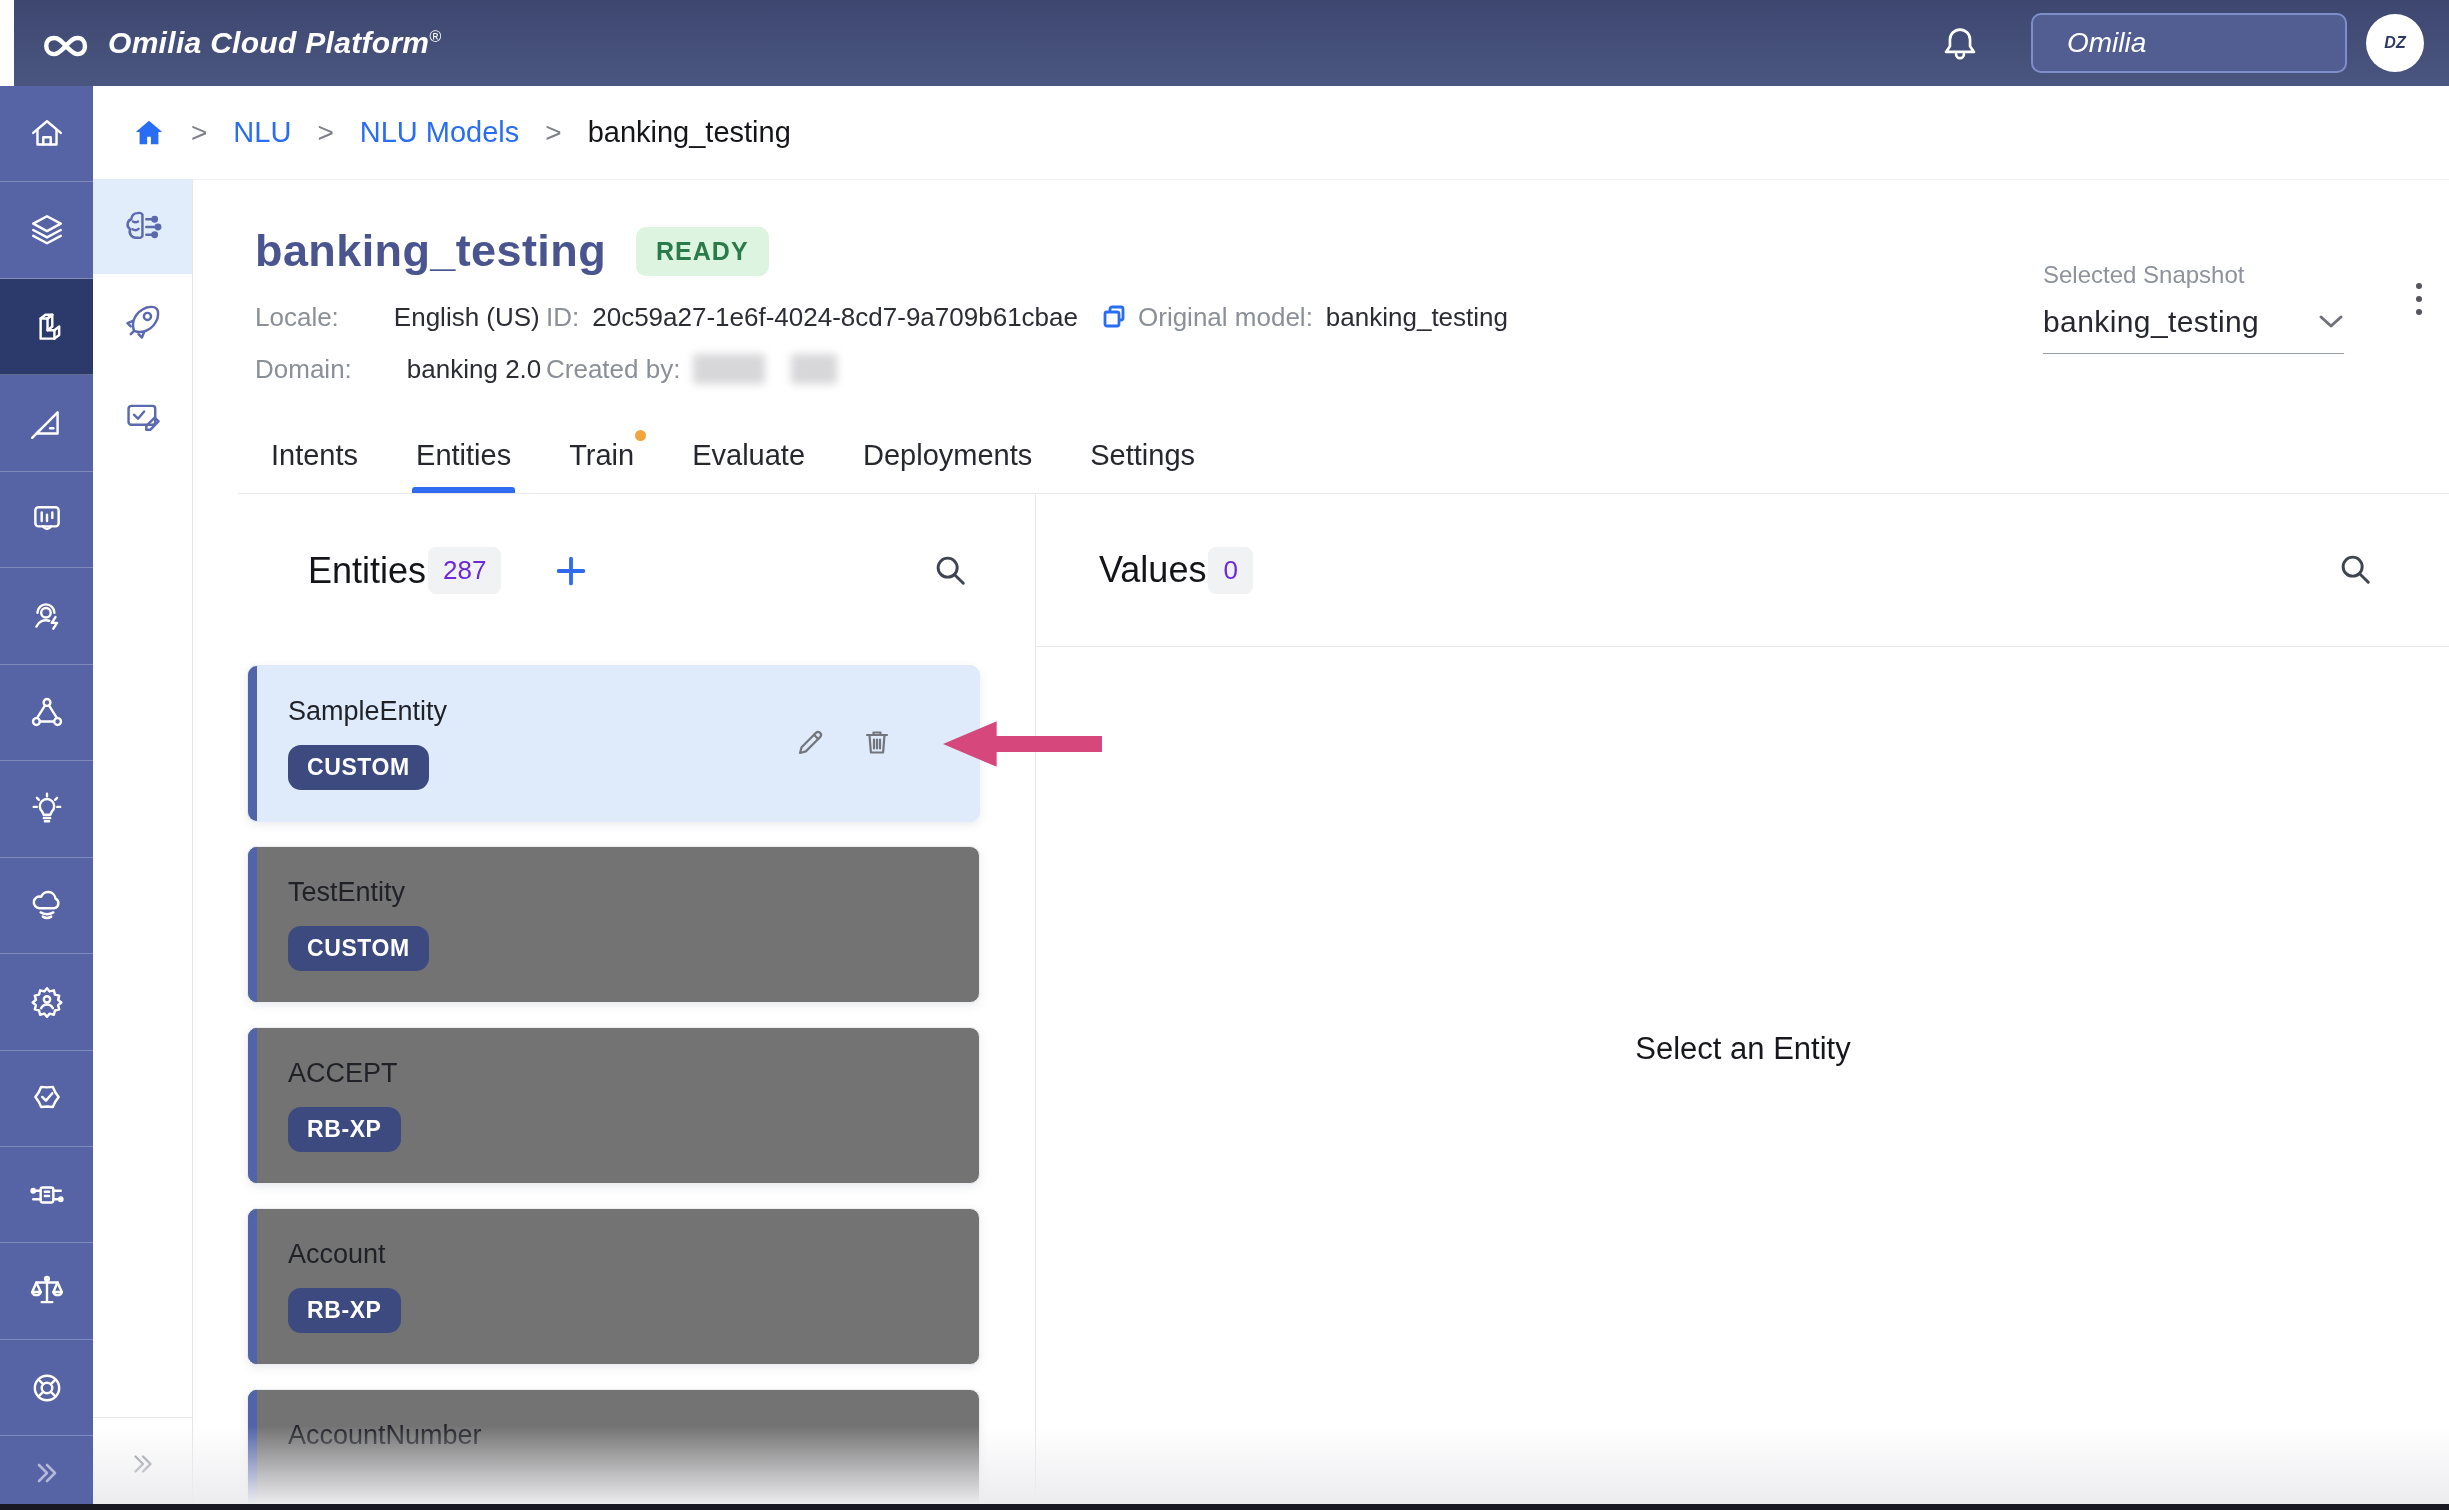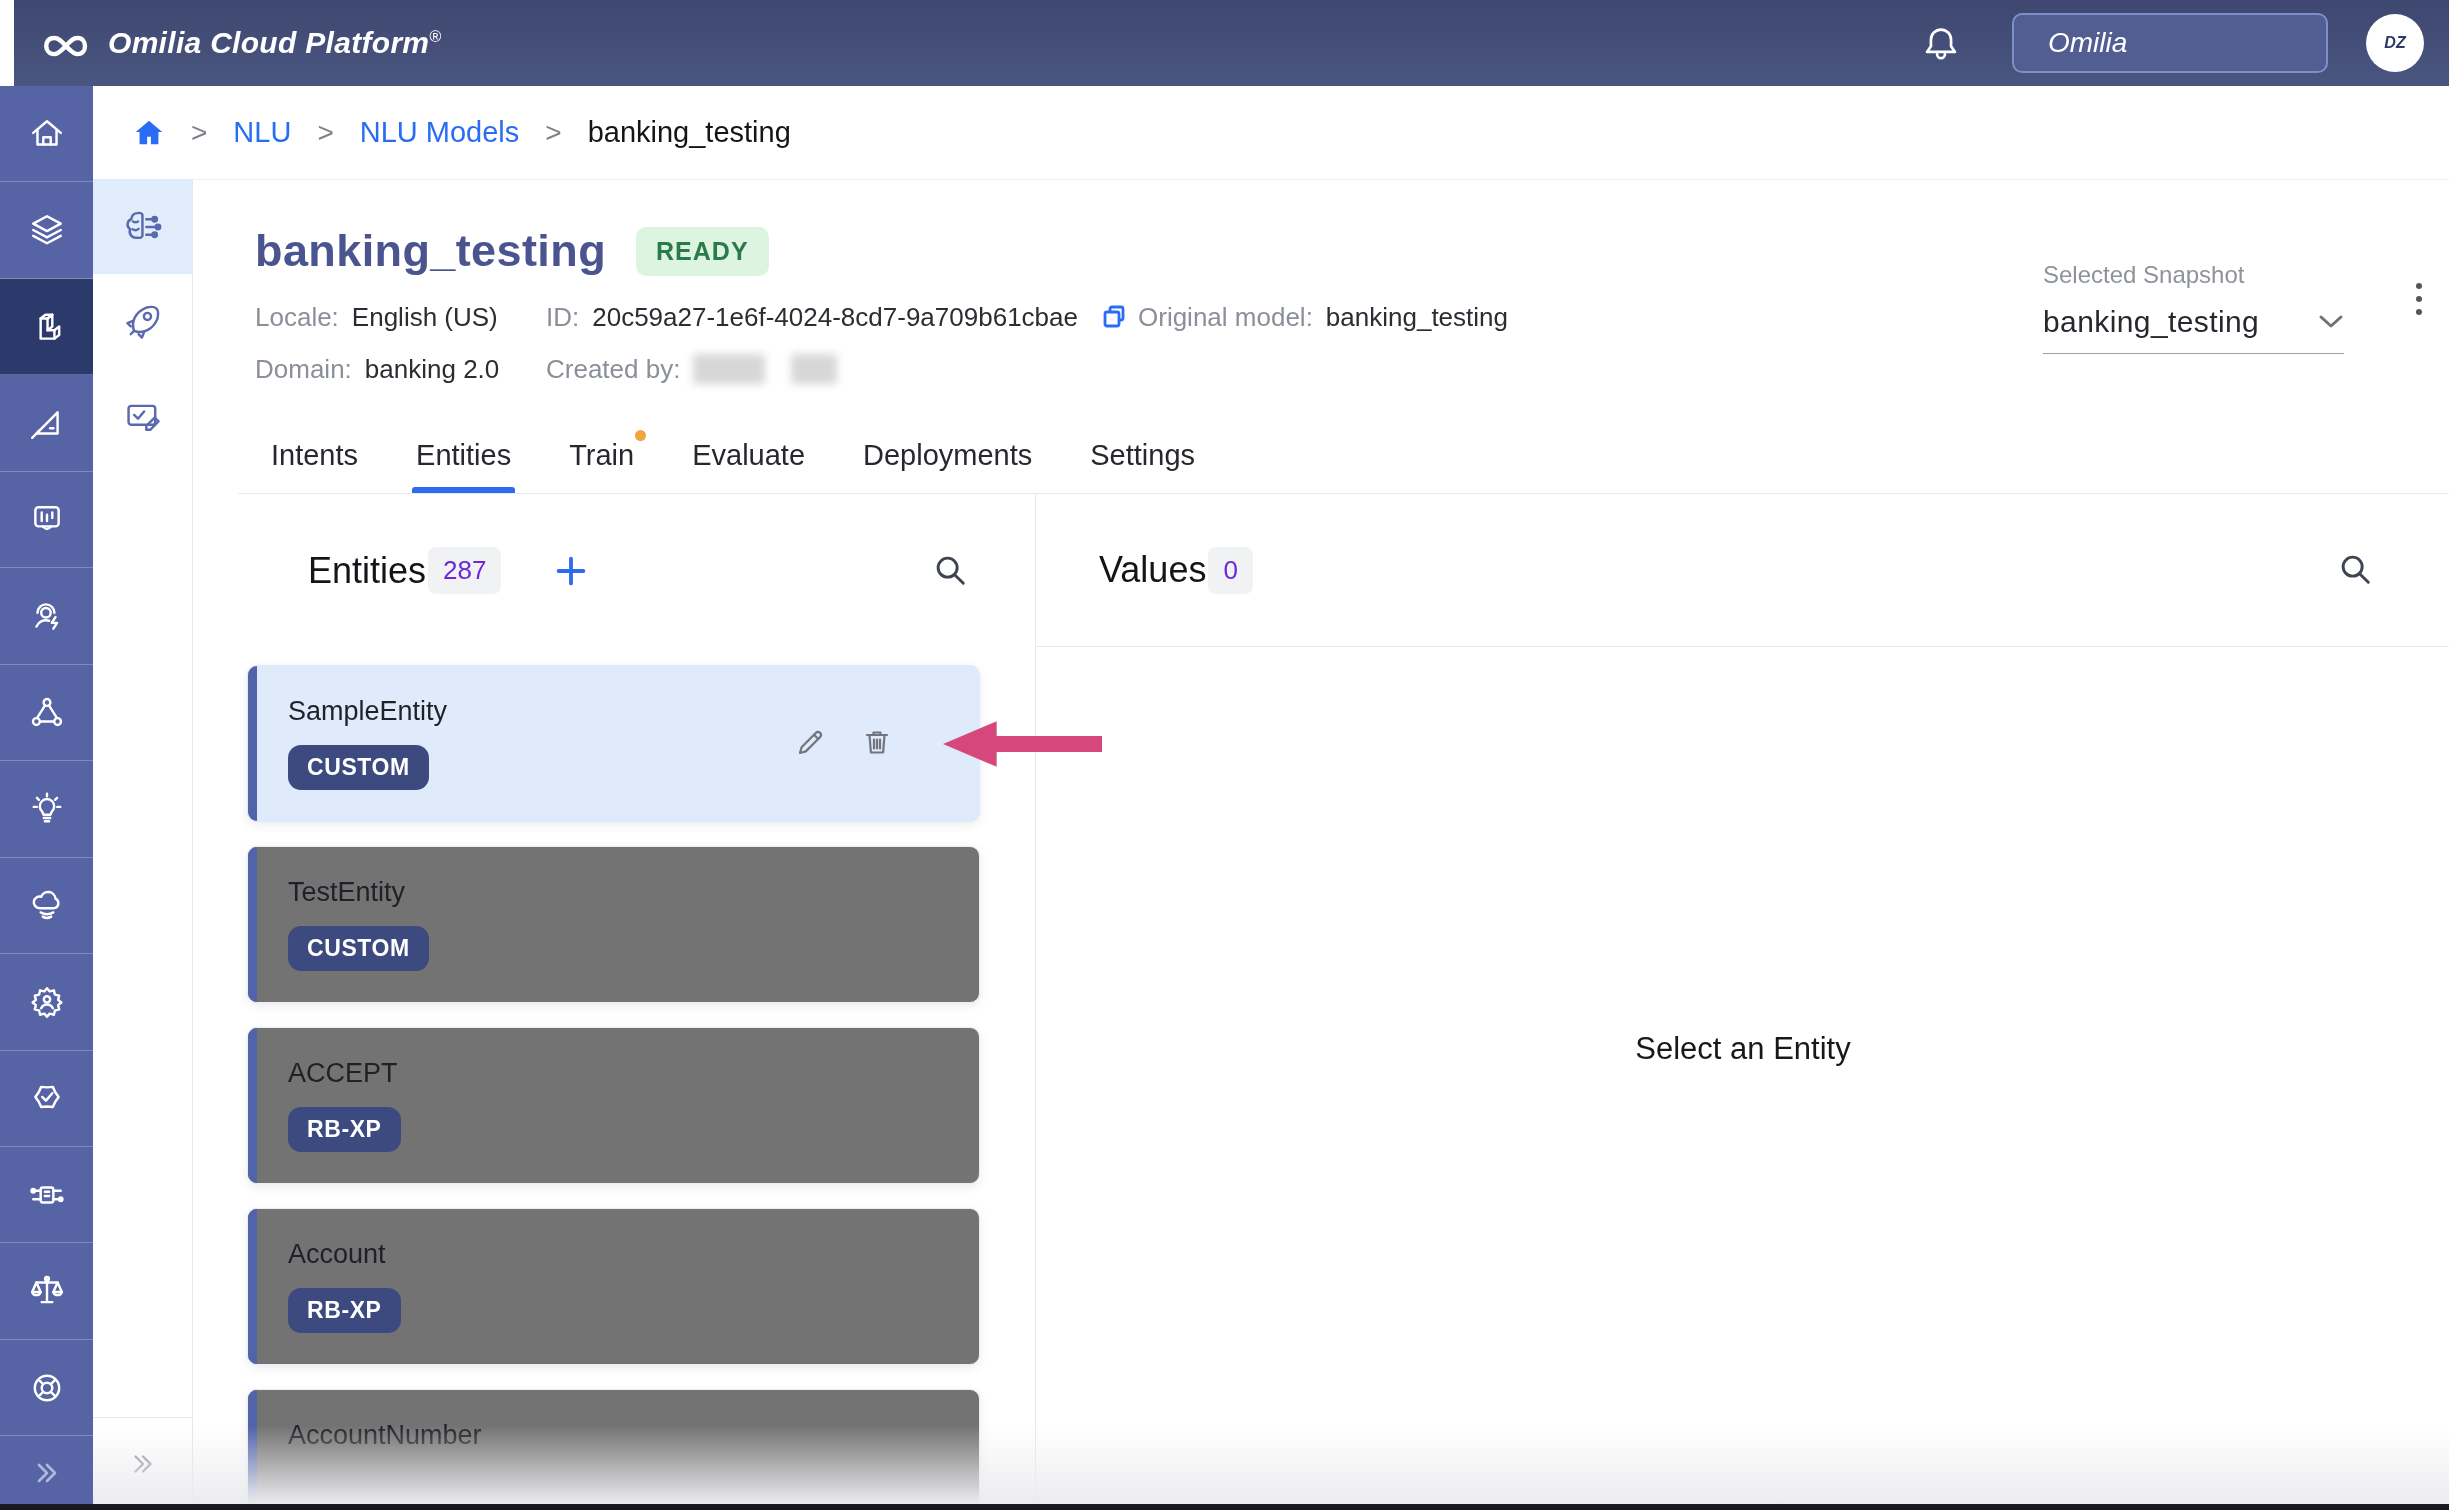--- a/index.html
+++ b/index.html
@@ -13,21 +13,21 @@
   .topbar{position:absolute;left:14px;top:0;right:0;height:86px;z-index:30;
     background:linear-gradient(180deg,#3d4770 0%,#4b5680 100%);
     display:flex;align-items:center;color:#fff;font-style:italic;}
   .logo{margin-left:22px;color:#fff;}
   .brand{font-size:30px;font-weight:700;margin-left:16px;letter-spacing:0.3px;}
   .brand sup{font-size:16px;font-weight:400;}
   .topbar-right{margin-left:auto;display:flex;align-items:center;}
   .bell{color:#fff;margin-right:52px;cursor:pointer;}
   .org-btn{width:316px;height:60px;border-radius:10px;background:#525d92;
     border:2px solid #7e8ec9;display:flex;align-items:center;
-    color:#fff;font-size:28px;padding-left:34px;box-sizing:border-box;margin-right:38px;}
+    color:#fff;font-size:28px;padding-left:34px;box-sizing:border-box;margin-right:19px;}
   .avatar{width:58px;height:58px;border-radius:50%;background:#fff;color:#2e3a66;
     font-size:16px;font-weight:700;display:flex;align-items:center;justify-content:center;margin-right:26px;}
   
   .ps{position:absolute;left:0;top:86px;bottom:0;width:93px;background:#5663a5;z-index:20;
     display:flex;flex-direction:column;}
   .ps-item{height:97px;display:flex;align-items:center;justify-content:center;
     border-bottom:1px solid rgba(255,255,255,.25);color:#fff;cursor:pointer;box-sizing:border-box;}
   .ps-item.active{background:#2c3a6b;}
   .ps-expand{margin-top:auto;height:74px;display:flex;align-items:center;justify-content:center;
     color:rgba(255,255,255,.55);cursor:pointer;}
@@ -48,21 +48,21 @@
   
   .main{position:absolute;left:192px;top:179px;right:0;bottom:0;background:#fff;}
   .header{position:relative;height:239px;box-sizing:border-box;padding:46px 0 0 63px;}
   .title-row{display:flex;align-items:center;gap:30px;}
   .page-title{font-size:45px;font-weight:700;color:#4a5590;letter-spacing:0.4px;}
   .status-badge{background:#dcf4e0;color:#2b7a4b;font-size:25px;font-weight:700;
     letter-spacing:1px;padding:10px 20px;border-radius:10px;}
   .meta{margin-top:22px;font-size:26px;}
   .meta-row{display:flex;align-items:center;margin-bottom:16px;height:36px;}
   .meta-cell{display:flex;align-items:center;}
-  .meta-cell.w1{width:291px;}
+  .meta-cell.w1{width:291px;gap:42px;}
   .meta-cell.w2{width:592px;}
   .ml{color:#8a8f98;margin-right:13px;}
   .mv{color:#2b2d33;}
   .copy-btn{margin-left:22px;color:#2a6df5;cursor:pointer;}
   .redact{display:inline-block;background:#d7d7d9;filter:blur(4px);height:30px;border-radius:3px;}
   .redact.r1{width:72px;margin-right:26px;}
   .redact.r2{width:46px;}
   .snapshot{position:absolute;top:82px;right:106px;width:301px;}
   .snapshot-label{font-size:24px;color:#8d929b;margin-bottom:16px;}
   .snapshot-select{display:flex;align-items:center;justify-content:space-between;

